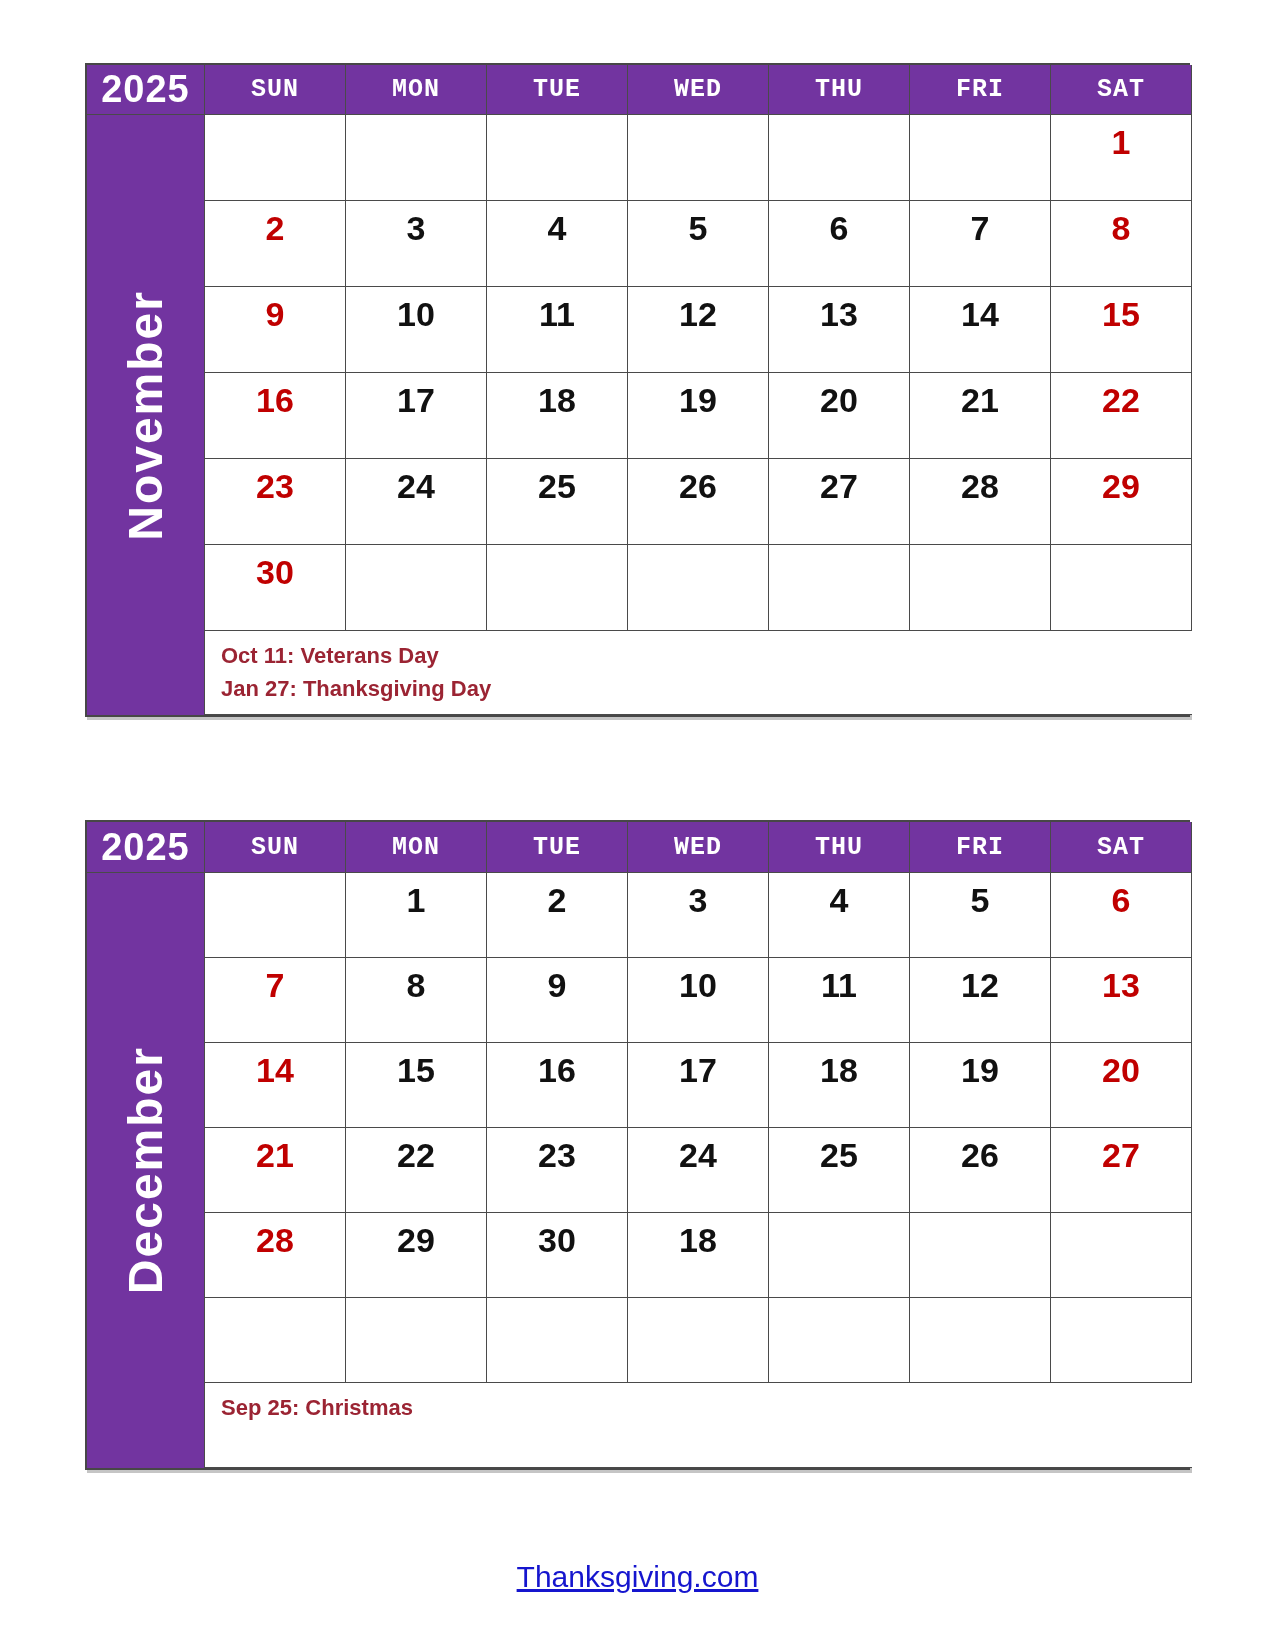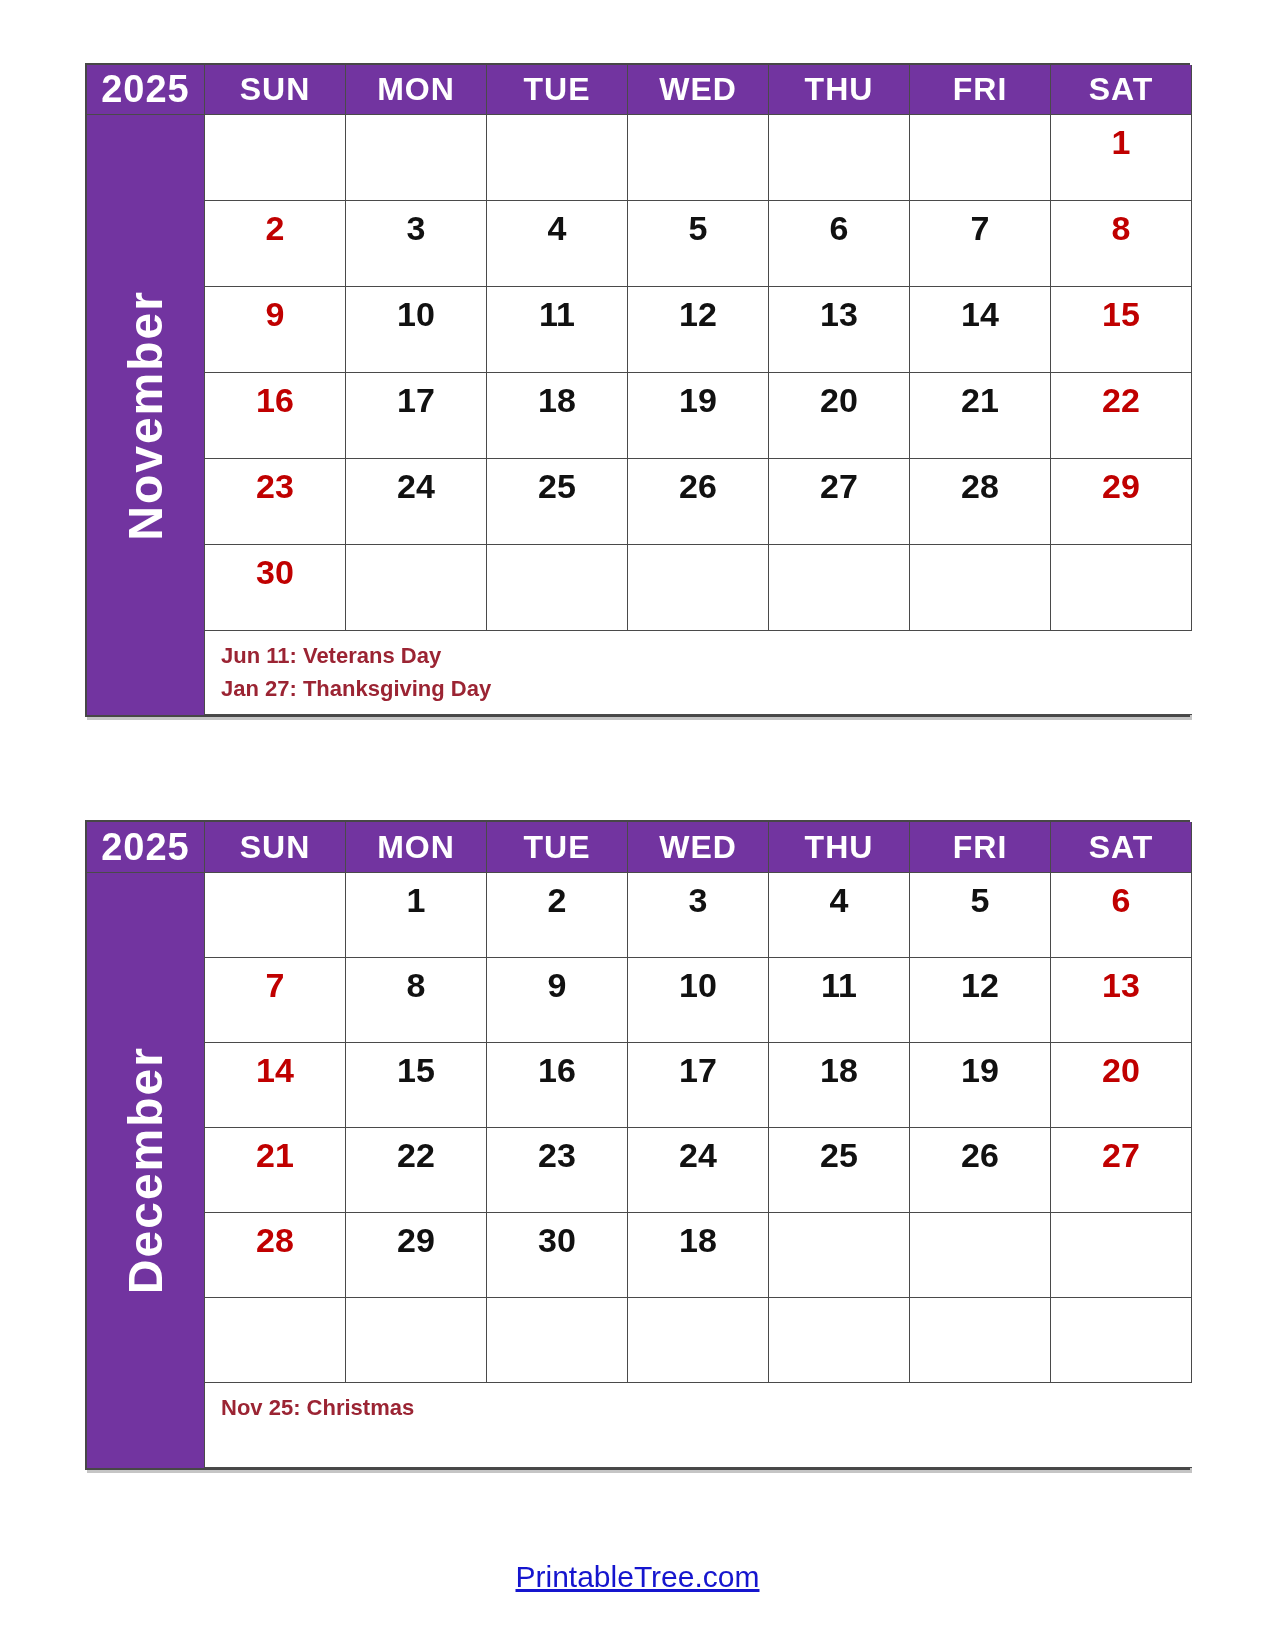--- a/index.html
+++ b/index.html
@@ -25,21 +25,21 @@
     box-sizing:border-box;
     background:#ffffff;
   }
   .hdr{
     background:#7234A0;
     color:#ffffff;
     display:flex;align-items:center;justify-content:center;
     font-weight:bold;
   }
   .year{font-size:38px;letter-spacing:1px;}
-  .wd{font-size:32px;letter-spacing:1px;}
+  .wd{font-size:25px;letter-spacing:1px;font-family:Liberation Mono, monospace;}
   .monthcol{
     grid-column:1;grid-row:2 / 9;
     background:#7234A0;
     border-right:1px solid #4a4a4a;
     display:flex;align-items:center;justify-content:center;
     box-sizing:border-box;
   }
   .monthtext{
     writing-mode:vertical-rl;
     transform:rotate(180deg);
@@ -89,21 +89,21 @@
   <div class="cell hdr wd">MON</div>
   <div class="cell hdr wd">TUE</div>
   <div class="cell hdr wd">WED</div>
   <div class="cell hdr wd">THU</div>
   <div class="cell hdr wd">FRI</div>
   <div class="cell hdr wd">SAT</div>
   <div class="monthcol">
     <span class="monthtext">November</span>
   </div>
   <div class="holiday-area">
-      <div>Jun 11: Veterans Day</div>
+      <div>Oct 11: Veterans Day</div>
       <div>Jan 27: Thanksgiving Day</div>
     </div>
 <div class="cell date-cell"></div>
     <div class="cell date-cell"></div>
     <div class="cell date-cell"></div>
     <div class="cell date-cell"></div>
     <div class="cell date-cell"></div>
     <div class="cell date-cell"></div>
     <div class="cell date-cell weekend">1</div>
     <div class="cell date-cell weekend">2</div>
@@ -149,21 +149,21 @@
   <div class="cell hdr wd">MON</div>
   <div class="cell hdr wd">TUE</div>
   <div class="cell hdr wd">WED</div>
   <div class="cell hdr wd">THU</div>
   <div class="cell hdr wd">FRI</div>
   <div class="cell hdr wd">SAT</div>
   <div class="monthcol">
     <span class="monthtext">December</span>
   </div>
   <div class="holiday-area">
-      <div>Nov 25: Christmas</div>
+      <div>Sep 25: Christmas</div>
     </div>
 <div class="cell date-cell"></div>
     <div class="cell date-cell">1</div>
     <div class="cell date-cell">2</div>
     <div class="cell date-cell">3</div>
     <div class="cell date-cell">4</div>
     <div class="cell date-cell">5</div>
     <div class="cell date-cell weekend">6</div>
     <div class="cell date-cell weekend">7</div>
     <div class="cell date-cell">8</div>
@@ -196,14 +196,14 @@
     <div class="cell date-cell"></div>
     <div class="cell date-cell"></div>
     <div class="cell date-cell"></div>
     <div class="cell date-cell"></div>
     <div class="cell date-cell"></div>
     <div class="cell date-cell"></div>
     <div class="cell date-cell"></div>
   </div>
 
 <div class="footer">
-  <a href="#">PrintableTree.com</a>
+  <a href="#">Thanksgiving.com</a>
 </div>
 
 </body></html>

